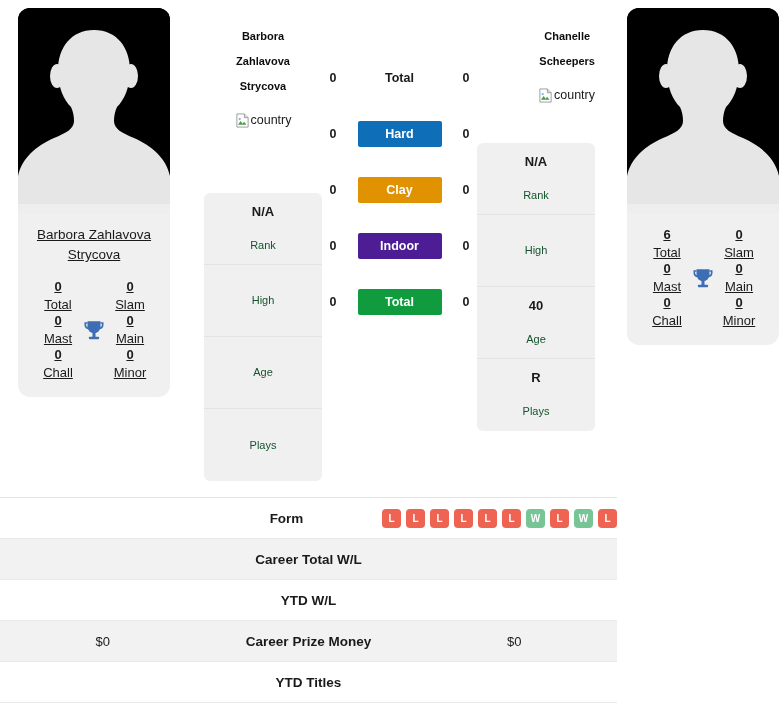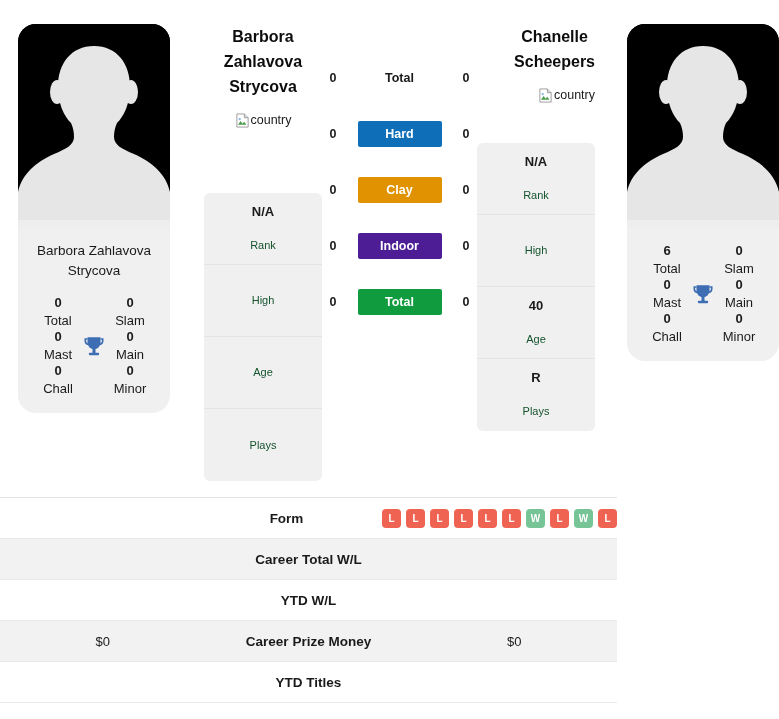--- a/index.html
+++ b/index.html
@@ -26,26 +26,27 @@
     height: 497px;
     width: 779px;
     display: flex;
     align-items: flex-start;
   }
 
   
   .player-card {
     width: 152px;
     min-width: 152px;
-    margin-top: 24px;
+    margin-top: 8px;
     background: #f0f0f0;
-    border-radius: 18px;
+    border-radius: 12px;
     overflow: hidden;
     display: flex;
     flex-direction: column;
+    text-decoration: underline;
   }
   .player-card.left  { margin-left: 18px; }
   .player-card.right { margin-right: 0px; margin-left: 0px; }
 
   .photo {
     width: 100%;
     height: 205px;
     background: #000000;
     position: relative;
     overflow: hidden;
@@ -106,21 +107,21 @@
     width: 118px;
     min-width: 118px;
     display: flex;
     flex-direction: column;
     align-items: center;
   }
   .meta-col.left-meta  { margin-left: 34px; }
   .meta-col.right-meta { margin-right: 32px; align-items: flex-end; }
 
   .pname {
-    font-size: 16px;
+    font-size: 11px;
     font-weight: bold;
     line-height: 25px;
     text-align: center;
     margin-top: 24px;
     color: #0d0d0d;
   }
   .flag-row {
     margin-top: 12px;
     height: 18px;
     display: flex;

